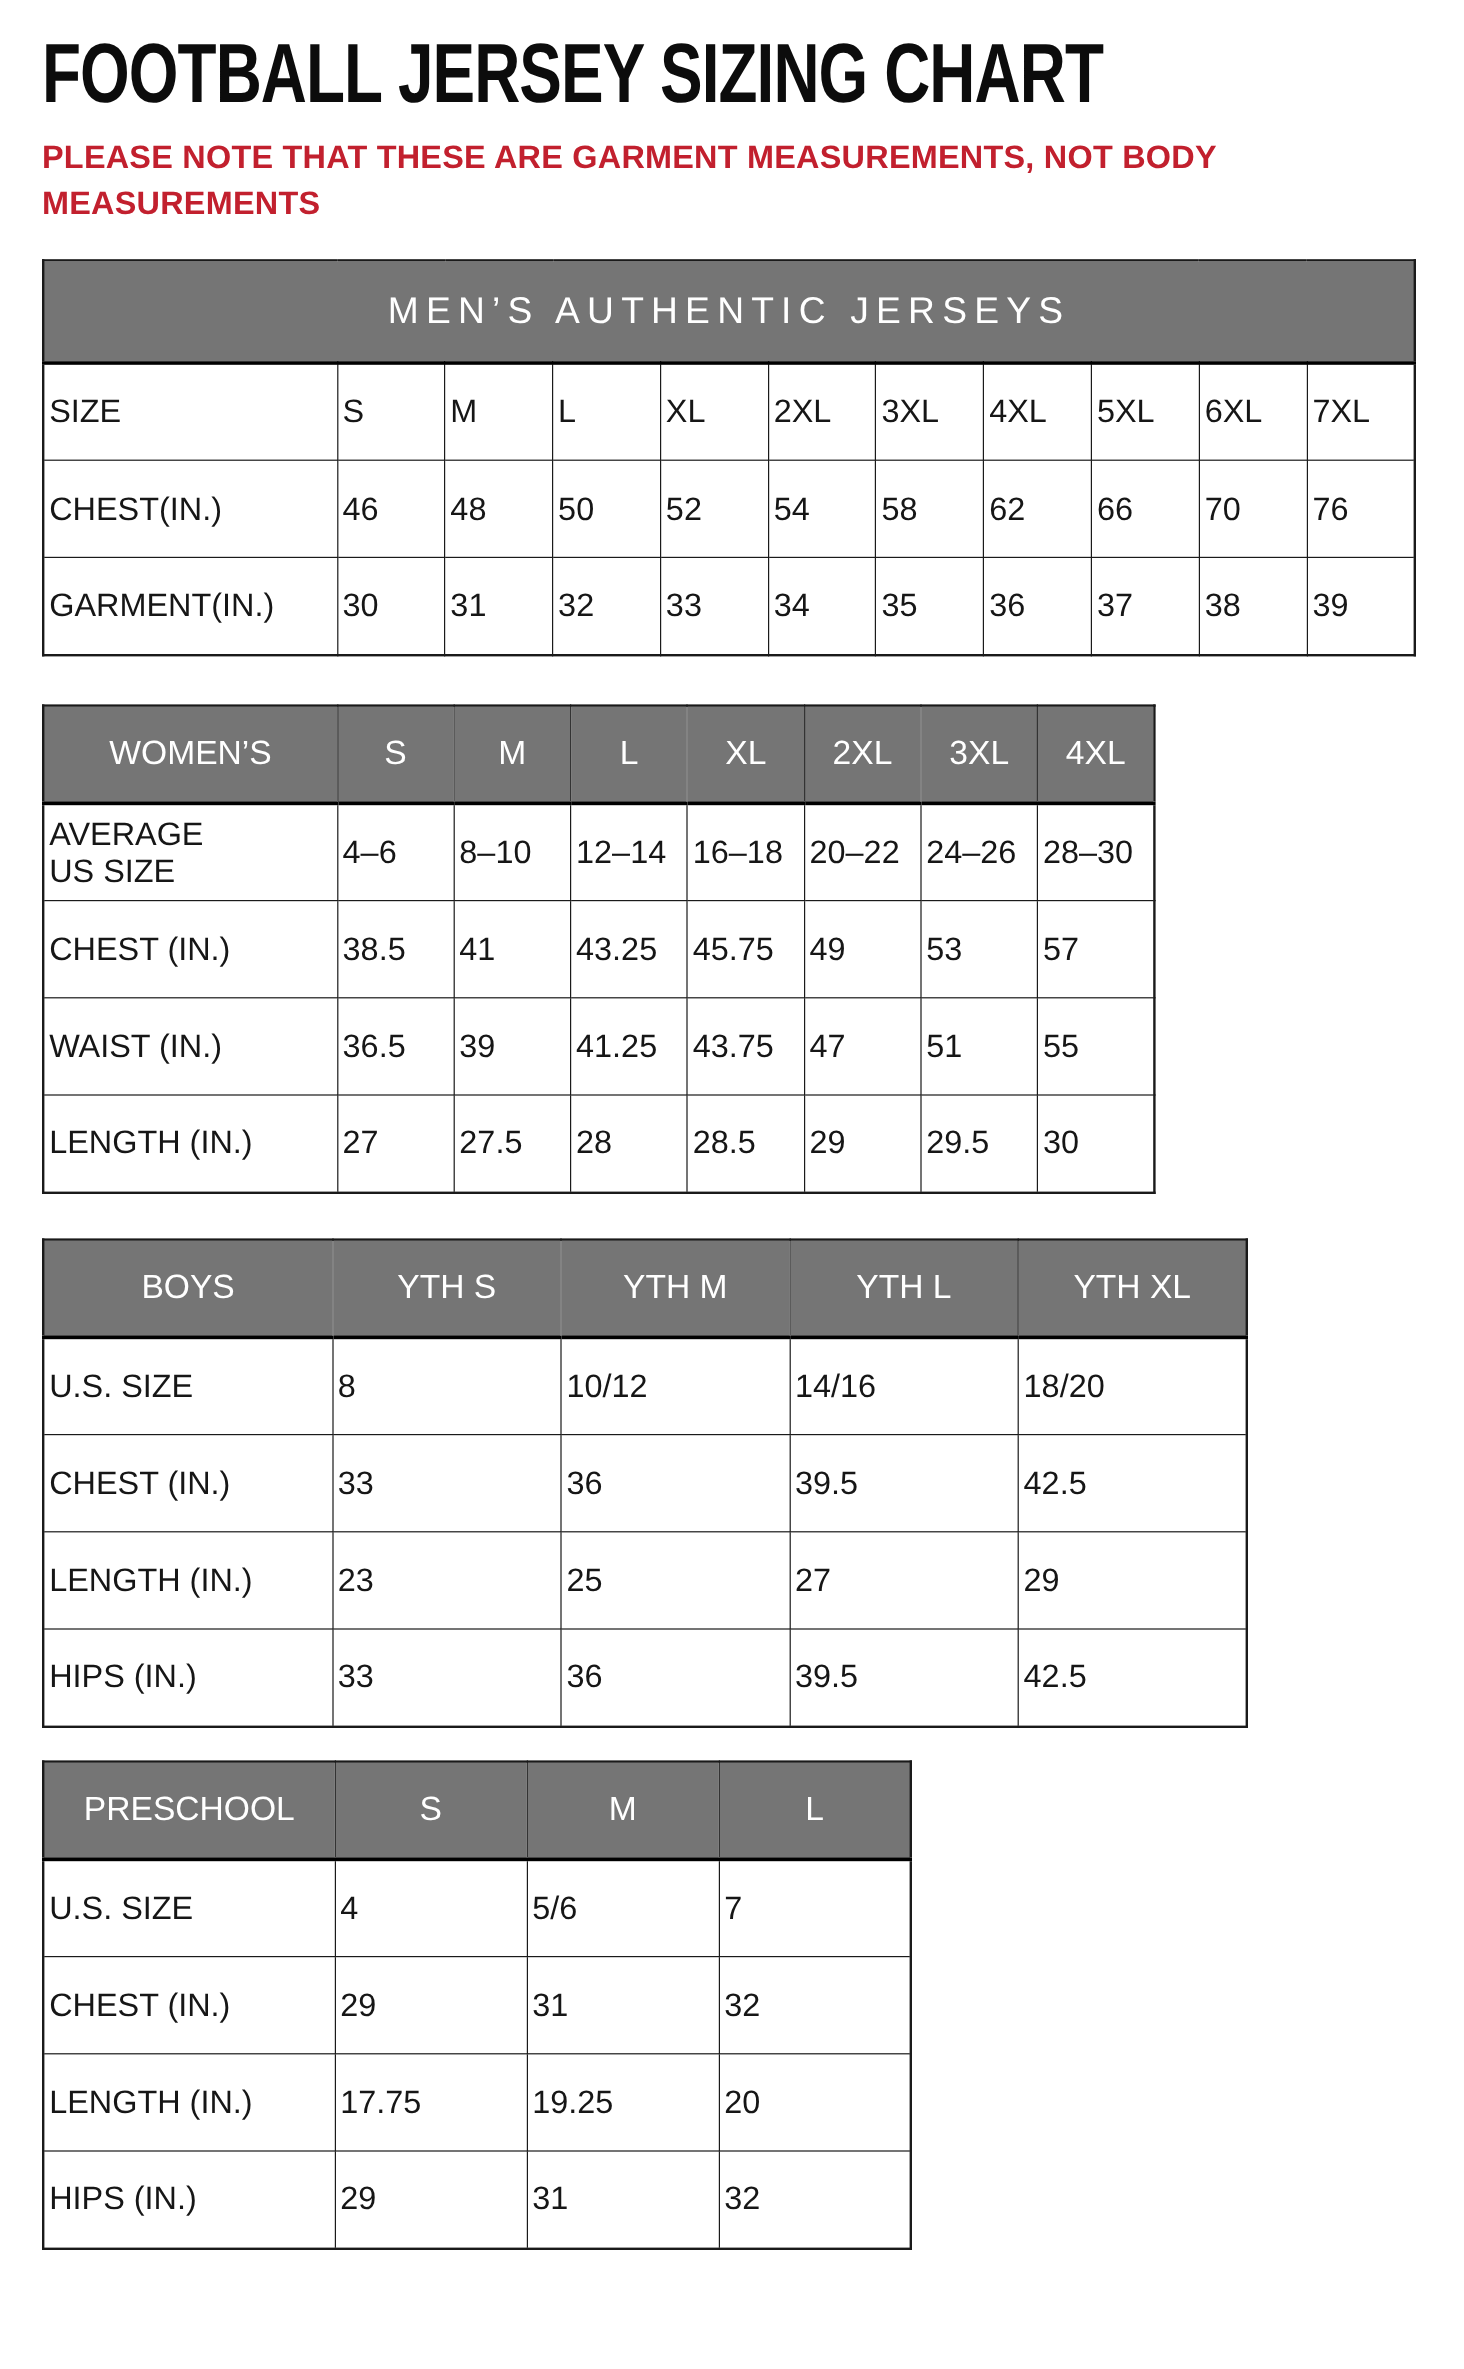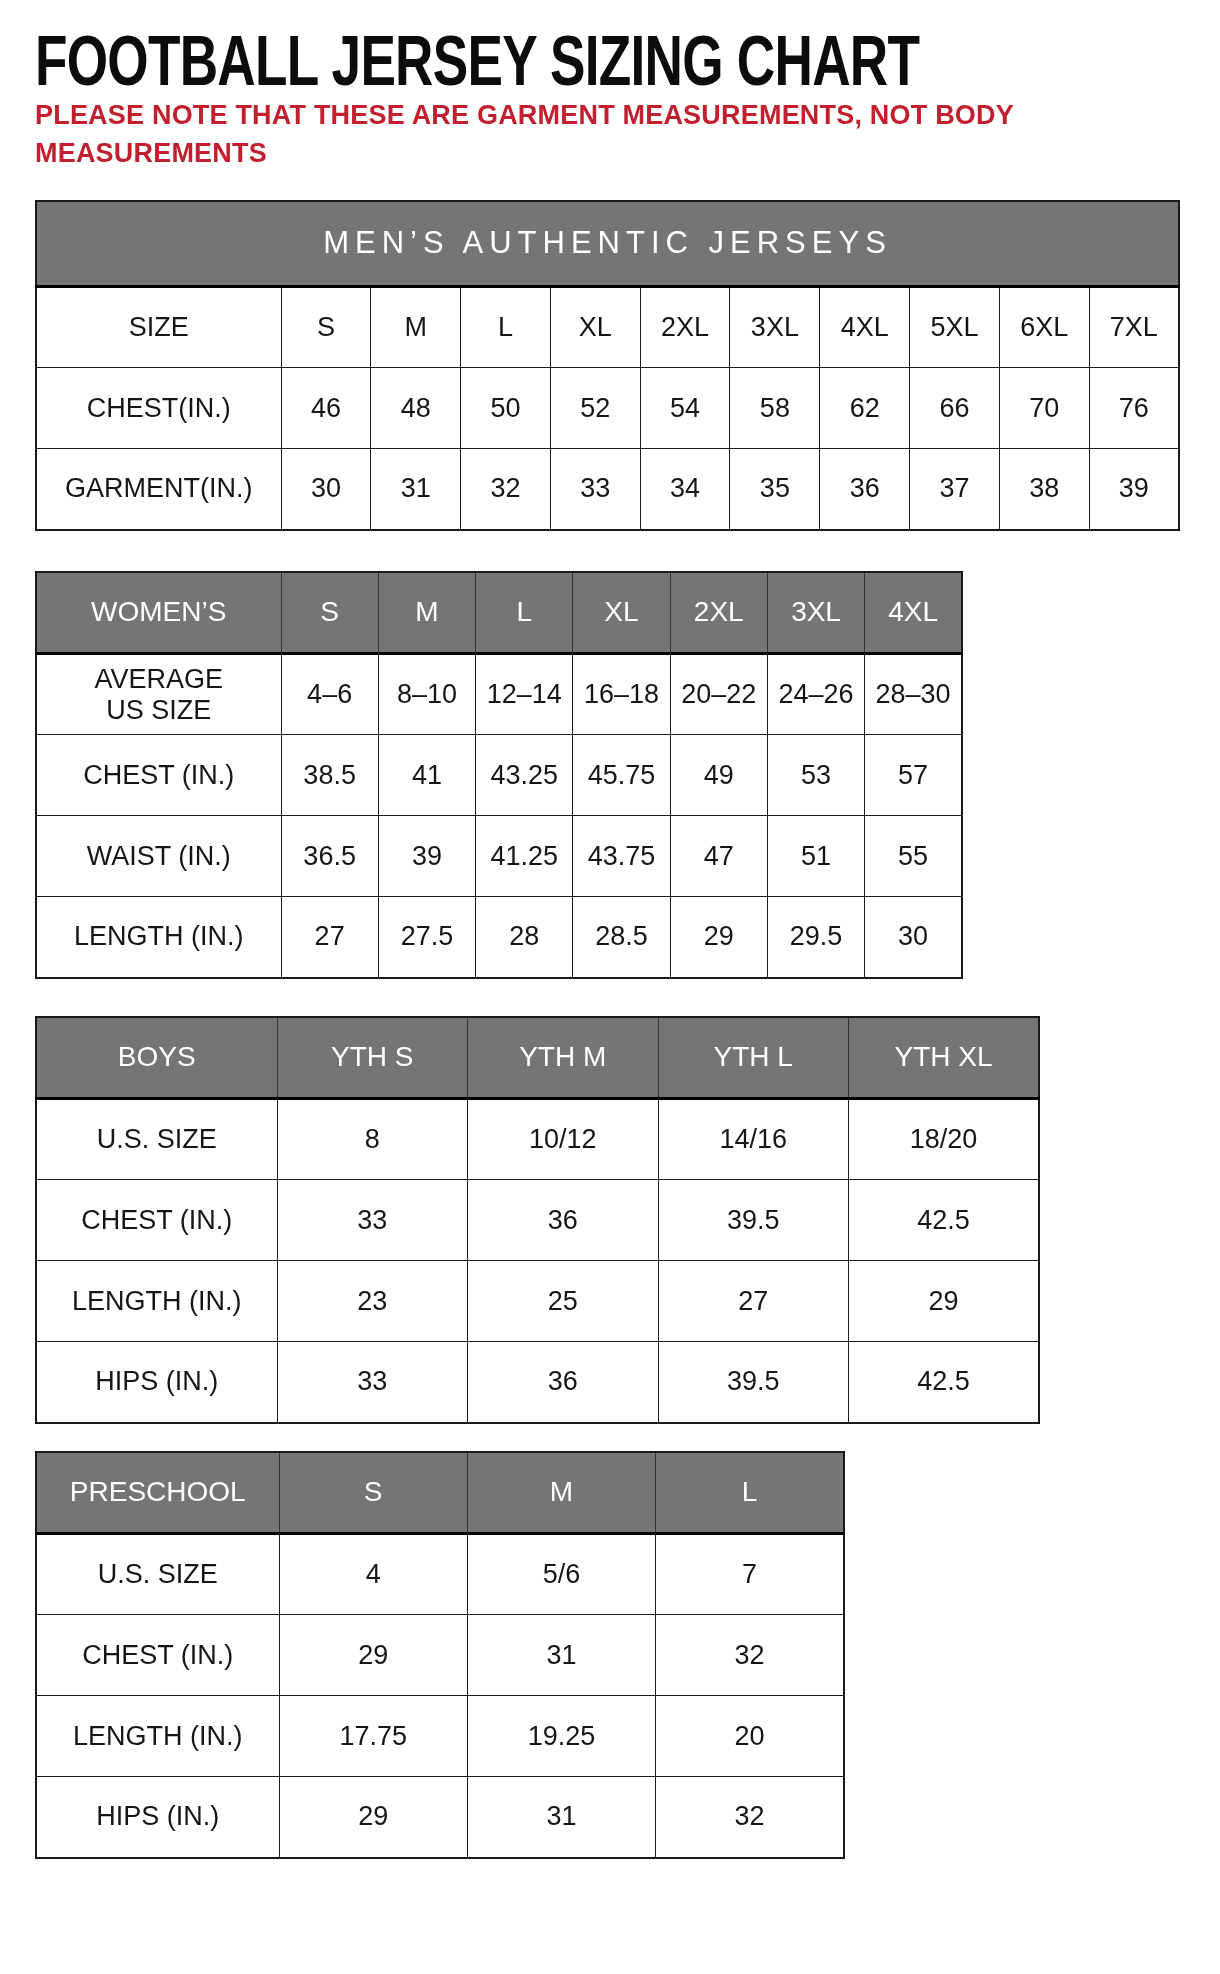--- a/index.html
+++ b/index.html
@@ -24,33 +24,32 @@
     font-size:70px;
     line-height:1.0;
     font-weight:700;
     letter-spacing:-1px;
     white-space:nowrap;
     color:#0c0c0c;
     transform:scaleX(0.76);
     transform-origin:left center;
   }
   .note{
-    margin-top:0;
+    margin-top:16px;
     color:var(--red);
     font-size:27px;
     font-weight:700;
     line-height:1.42;
     white-space:pre-line;
     letter-spacing:0.2px;
   }
 
   table.size-table{
     border-collapse:collapse;
     table-layout:fixed;
-    text-align:center;
     border:2px solid var(--line);
   }
   table.size-table th, table.size-table td{
     border:1px solid var(--line);
     white-space:pre-line;
     padding:0 4px;
     overflow:hidden;
   }
   table.size-table td{
     height:81px;
@@ -69,21 +68,21 @@
   }
   tr.header-row th.merged{
     font-size:31px;
     letter-spacing:6px;
   }
 
   .mens{width:1145px;margin-top:20px;}
   .mens tr.header-row th{height:86px;}
   .womens{width:928px;margin-top:40px;}
   .boys{width:1005px;margin-top:37px;}
-  .preschool{width:810px;margin-top:27px;}
+  .preschool{width:725px;margin-top:27px;}
   .preschool td{height:79px;}
 </style>
 </head>
 <body>
 
 <div class="content">
 
   <h1 class="title">FOOTBALL JERSEY SIZING CHART</h1>
 
   <p class="note">PLEASE NOTE THAT THESE ARE GARMENT MEASUREMENTS, NOT BODY

